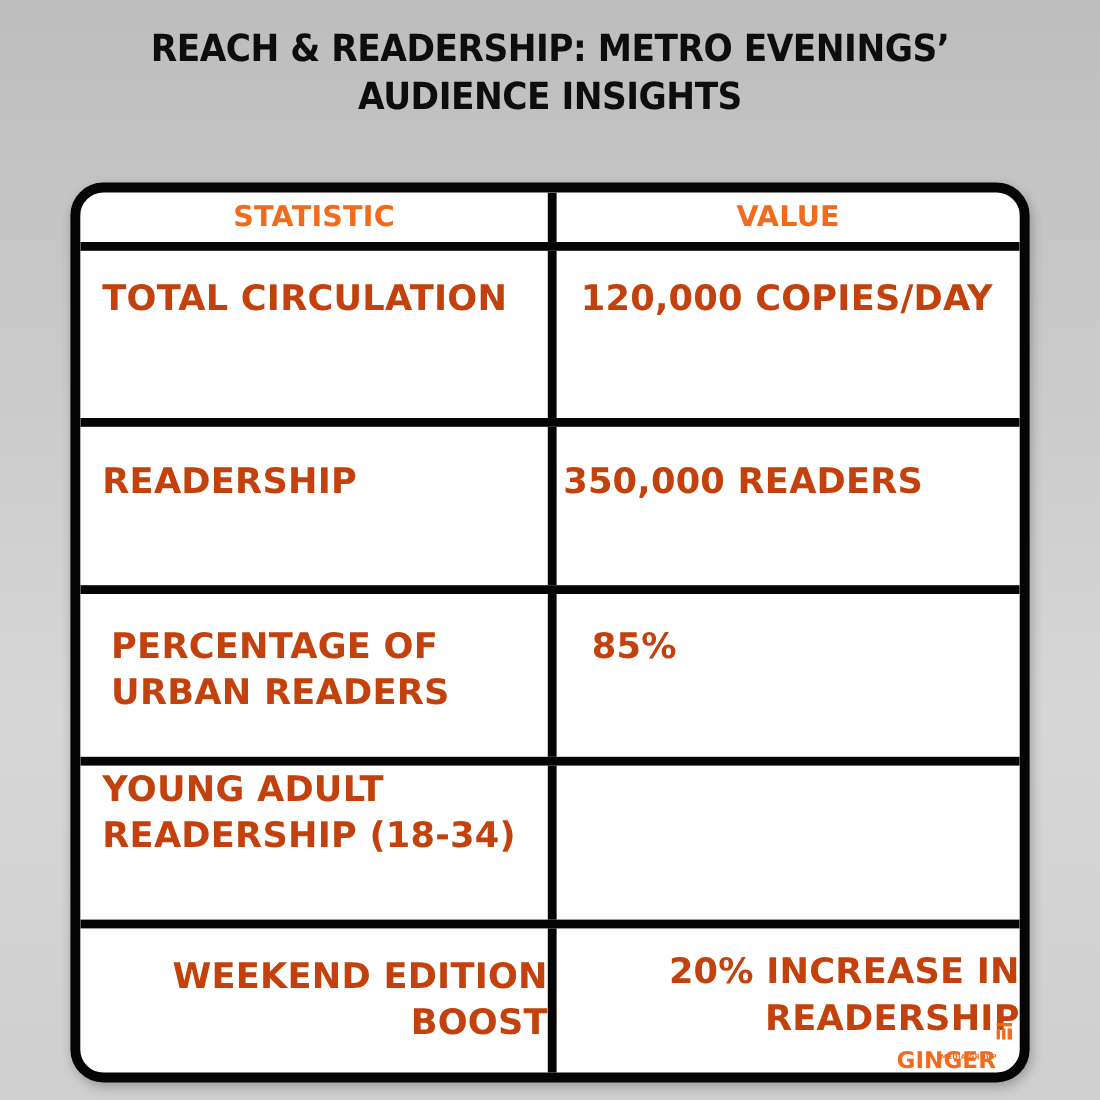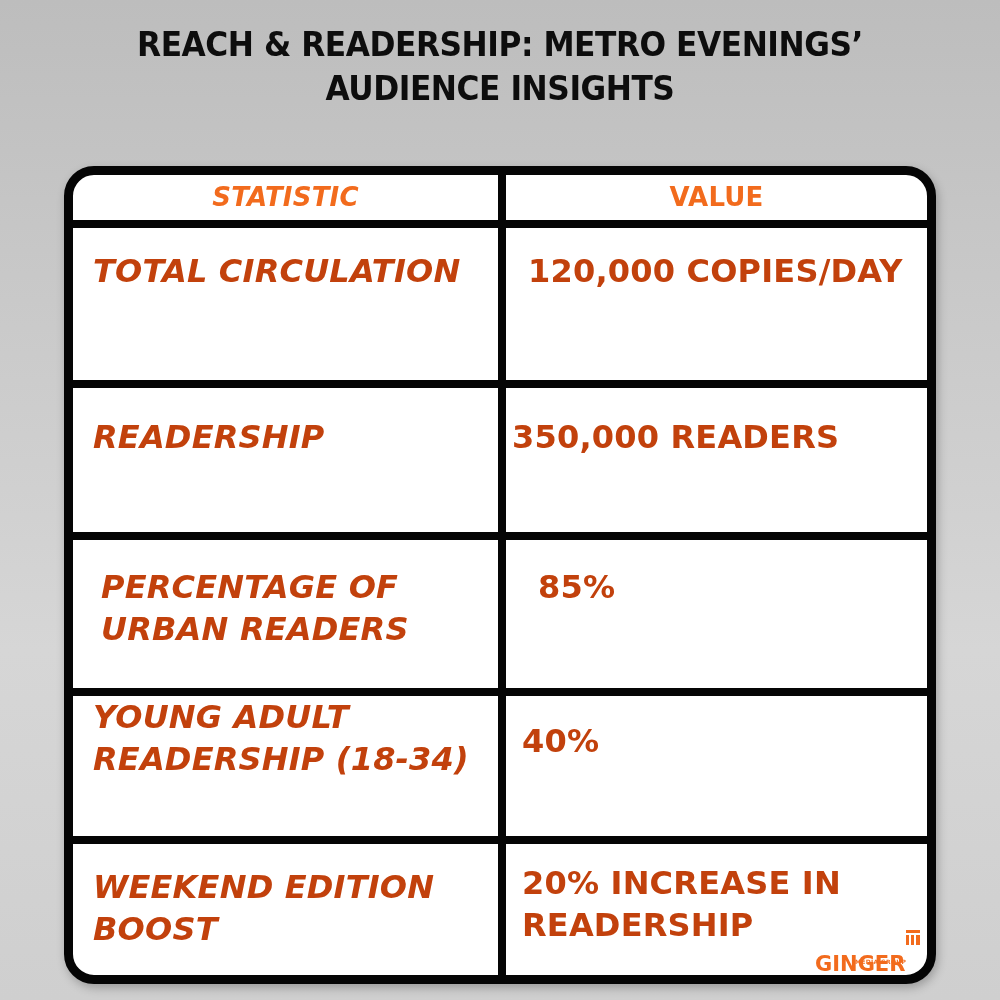--- a/index.html
+++ b/index.html
@@ -68,21 +68,20 @@
       font-family: "DejaVu Sans", sans-serif;
       font-weight: bold;
       font-size: 32px;
       line-height: 42px;
       letter-spacing: 0.2px;
     }
     .cell.stat {
       left: 0;
       width: 425px;
       padding-left: 20px;
-      font-style: italic;
     }
     .cell.val {
       left: 433px;
       width: 421px;
       padding-left: 16px;
     }
     .header .cell {
       color: #f26b1d;
       font-size: 26px;
       text-align: center;
@@ -171,26 +170,23 @@
       <div>85%</div>
     </div>
   </div>
 
   <div class="row bordered" style="top:513px; height:148px;">
     <div class="cell stat" style="">
       <div>YOUNG ADULT</div>
       <div>READERSHIP (18-34)</div>
     </div>
     <div class="col-divider"></div>
-    <div class="cell val" style="padding-top:24px;">
-      <div>40%</div>
-    </div>
-  </div>
-
-  <div class="row bordered" style="top:661px; height:156px;">
+  </div>
+
+  <div class="row bordered" style="top:661px; height:156px;text-align:right;">
     <div class="cell stat" style="padding-top:22px;">
       <div>WEEKEND EDITION</div>
       <div>BOOST</div>
     </div>
     <div class="col-divider"></div>
     <div class="cell val" style="padding-top:18px;">
       <div>20% INCREASE IN</div>
       <div>READERSHIP</div>
     </div>
   </div>

